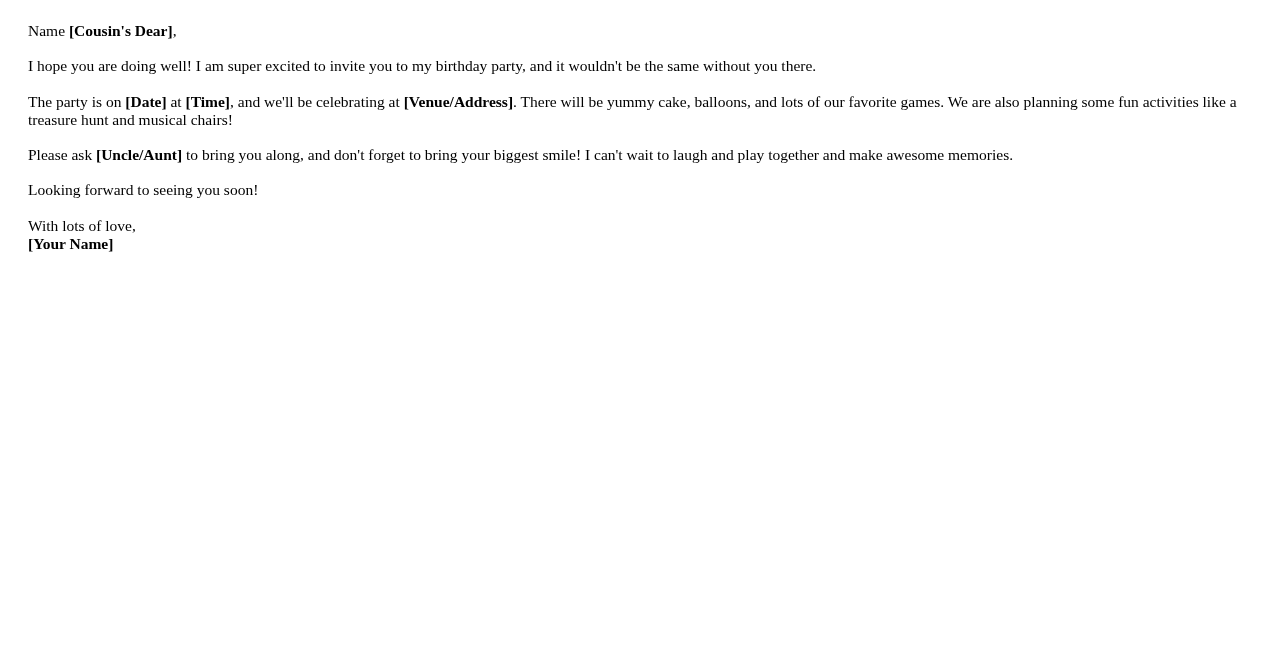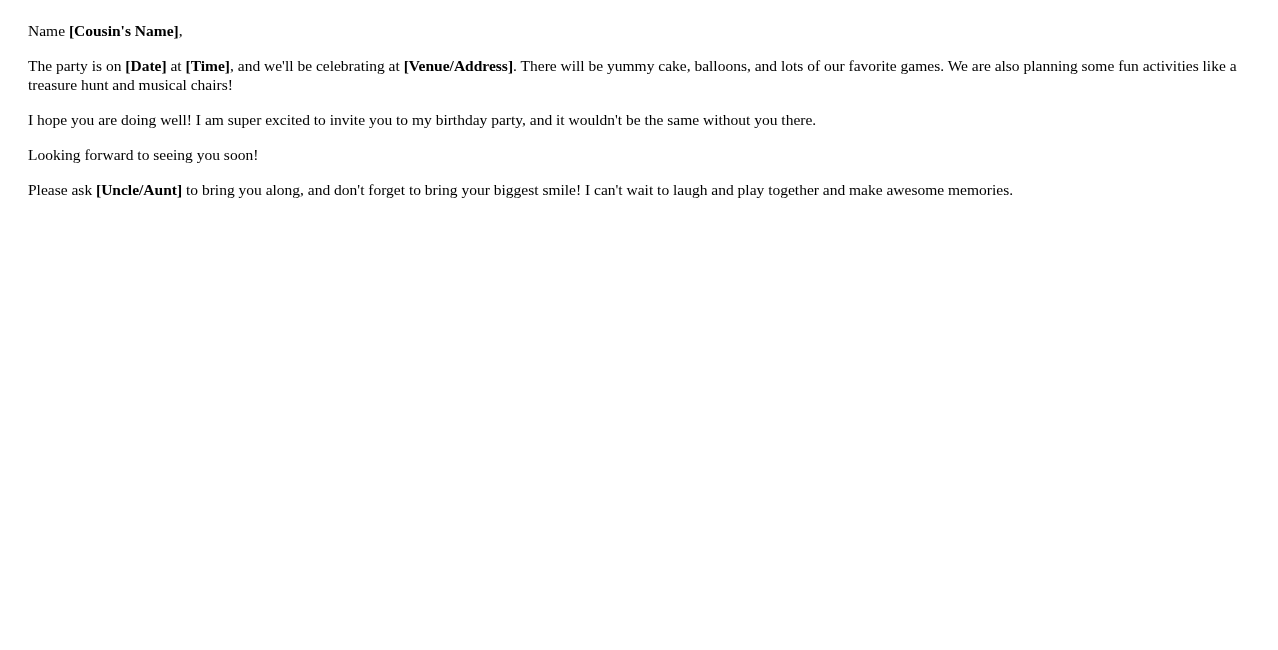--- a/index.html
+++ b/index.html
@@ -29,19 +29,20 @@
   }
   b {
     font-weight: bold;
   }
 </style>
 </head>
 <body>
 
 <div class="page">
   <div id="paragraphs">
-      <p class="para"><span>Name </span><b>[Cousin's Name]</b><span>,</span></p>
+      <p class="para"><span>Name </span><b>[Cousin's Dear]</b><span>,</span></p>
+      <p class="para"><span>I hope you are doing well! I am super excited to invite you to my birthday party, and it wouldn't be the same without you there.</span></p>
       <p class="para"><span>The party is on </span><b>[Date]</b><span> at </span><b>[Time]</b><span>, and we'll be celebrating at </span><b>[Venue/Address]</b><span>. There will be yummy cake, balloons, and lots of our favorite games. We are also planning some fun activities like a treasure hunt and musical chairs!</span></p>
-      <p class="para"><span>I hope you are doing well! I am super excited to invite you to my birthday party, and it wouldn't be the same without you there.</span></p>
+      <p class="para"><span>Please ask </span><b>[Uncle/Aunt]</b><span> to bring you along, and don't forget to bring your biggest smile! I can't wait to laugh and play together and make awesome memories.</span></p>
       <p class="para"><span>Looking forward to seeing you soon!</span></p>
-      <p class="para"><span>Please ask </span><b>[Uncle/Aunt]</b><span> to bring you along, and don't forget to bring your biggest smile! I can't wait to laugh and play together and make awesome memories.</span></p>
+      <p class="para"><span>With lots of love,</span><br><b>[Your Name]</b></p>
     </div>
 </div>
 
 </body></html>

